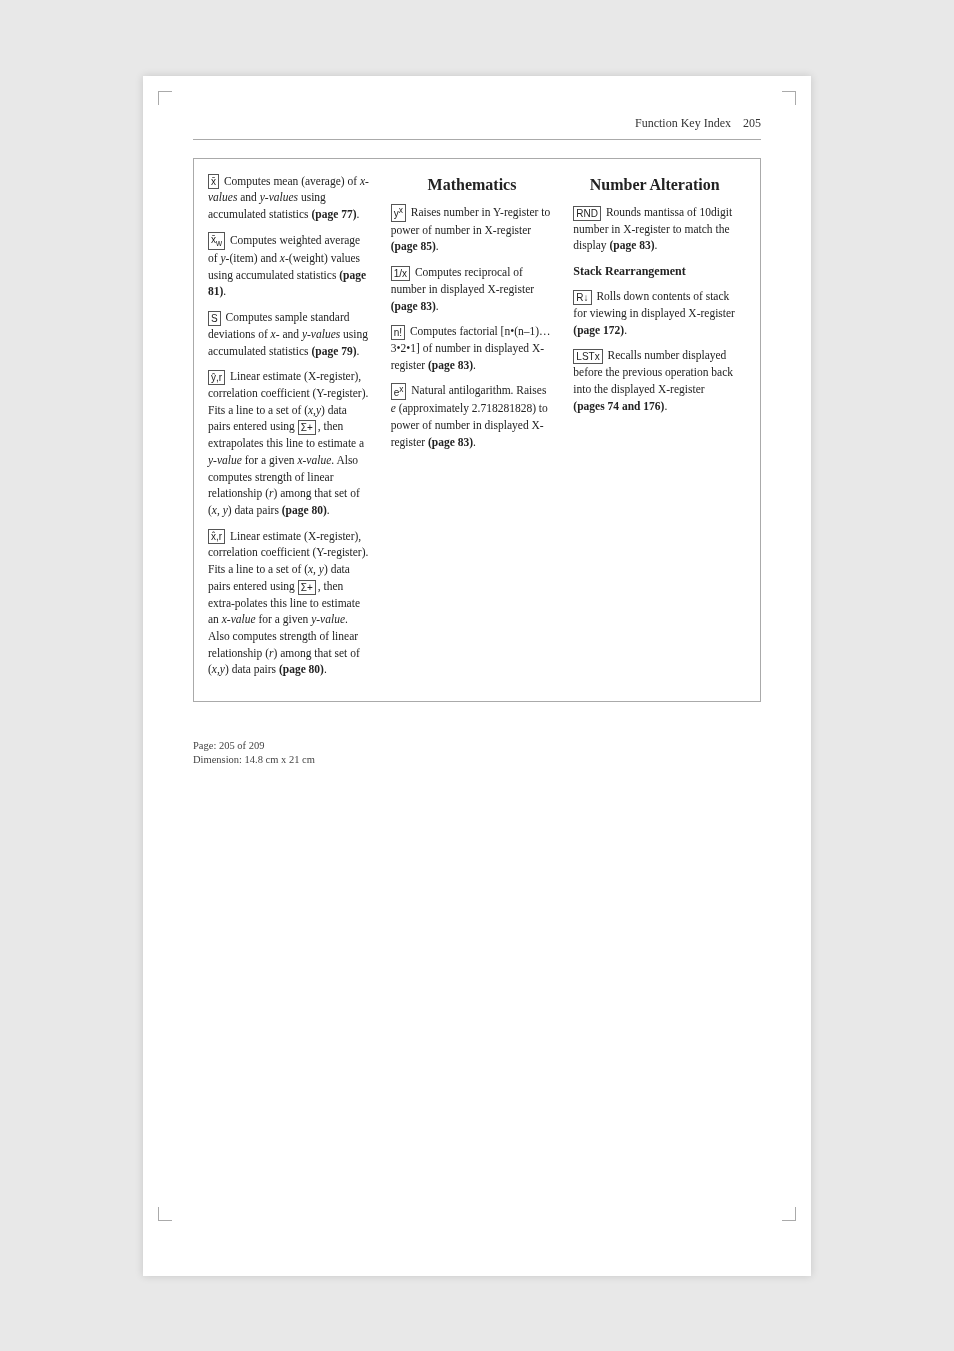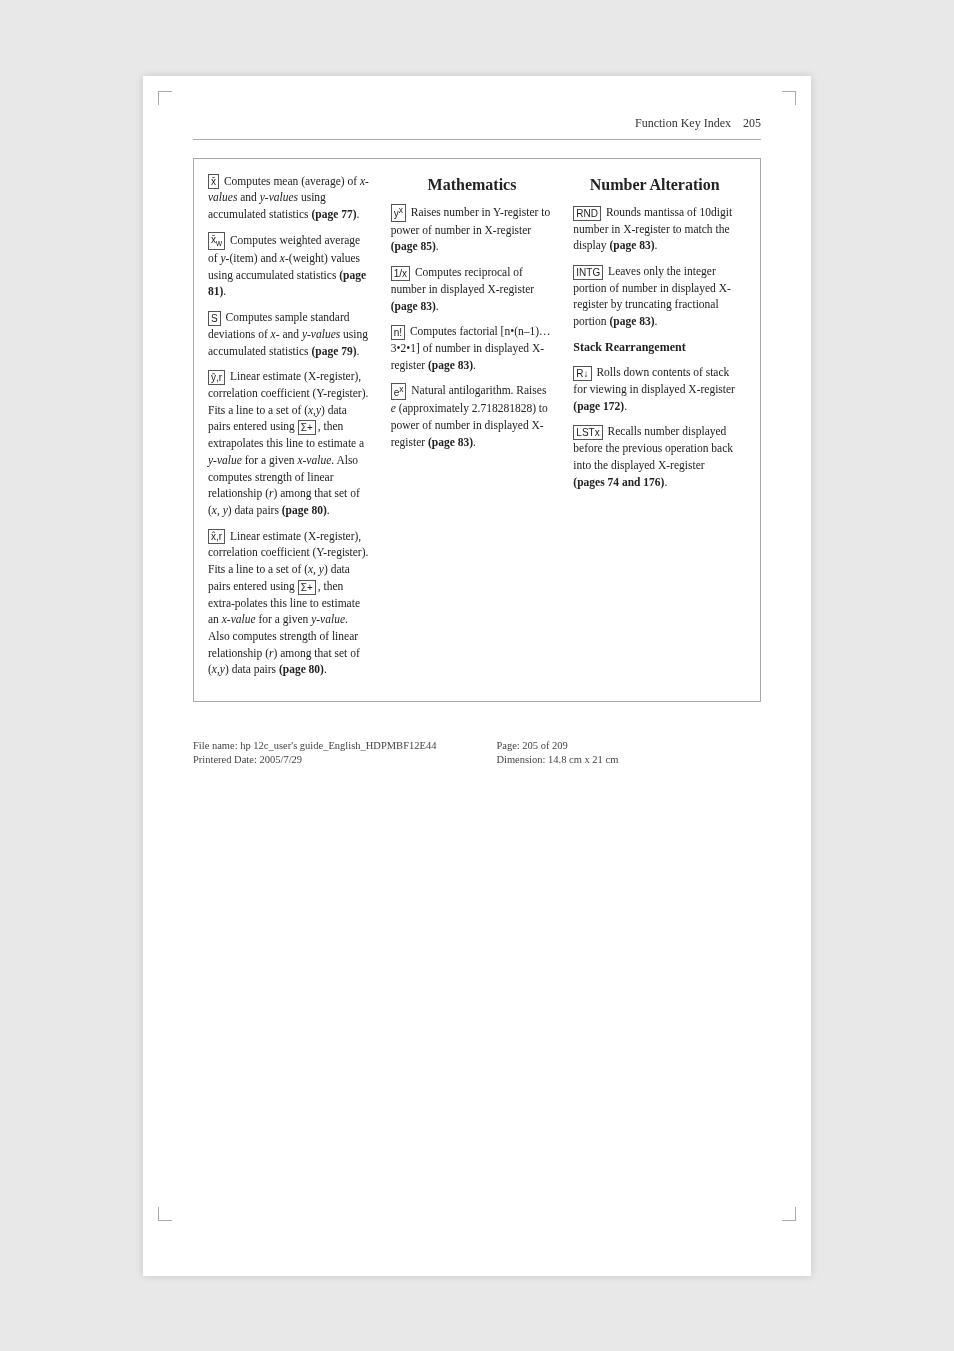--- a/index.html
+++ b/index.html
@@ -156,37 +156,30 @@
       <div class="entry">
         <span class="key-badge">e<sup>x</sup></span> Natural antilogarithm. Raises <span class="italic">e</span> (approximately 2.718281828) to power of number in displayed X-register <span class="bold">(page 83)</span>.
       </div>
     </div>
 
     <div class="col">
       <div class="col-section-title">Number Alteration</div>
       <div class="entry">
         <span class="key-badge">RND</span> Rounds mantissa of 10digit number in X-register to match the display <span class="bold">(page 83)</span>.
       </div>
-      <div class="entry">
-        <span class="key-badge">INTG</span> Leaves only the integer portion of number in displayed X-register by truncating fractional portion <span class="bold">(page 83)</span>.
-      </div>
       <div class="col-section-title-left">Stack Rearrangement</div>
       <div class="entry">
         <span class="key-badge">R↓</span> Rolls down contents of stack for viewing in displayed X-register <span class="bold">(page 172)</span>.
       </div>
       <div class="entry">
         <span class="key-badge">LSTx</span> Recalls number displayed before the previous operation back into the displayed X-register <span class="bold">(pages 74 and 176)</span>.
       </div>
     </div>
 
   </div>
 
   <div class="page-footer">
     <div class="footer-col">
-      <span>File name: hp 12c_user's guide_English_HDPMBF12E44</span>
-      <span>Printered Date: 2005/7/29</span>
-    </div>
-    <div class="footer-col">
       <span>Page: 205 of 209</span>
       <span>Dimension: 14.8 cm x 21 cm</span>
     </div>
   </div>
 </div>
 
 </body></html>

